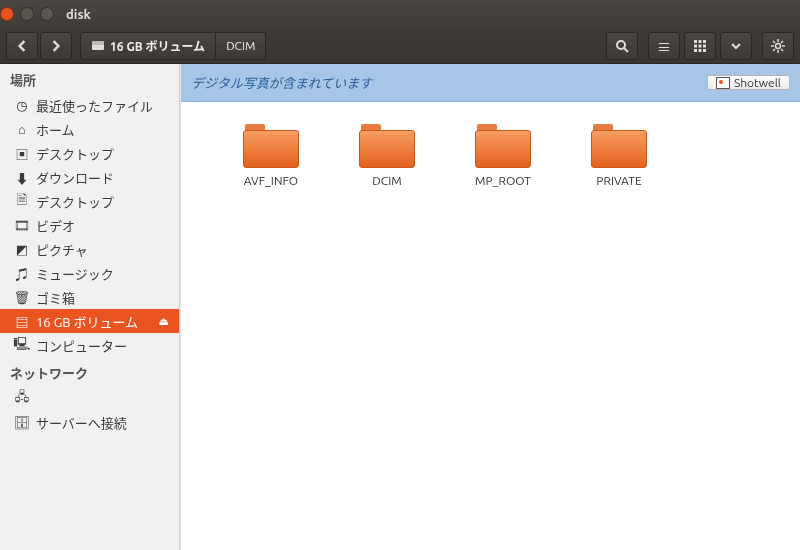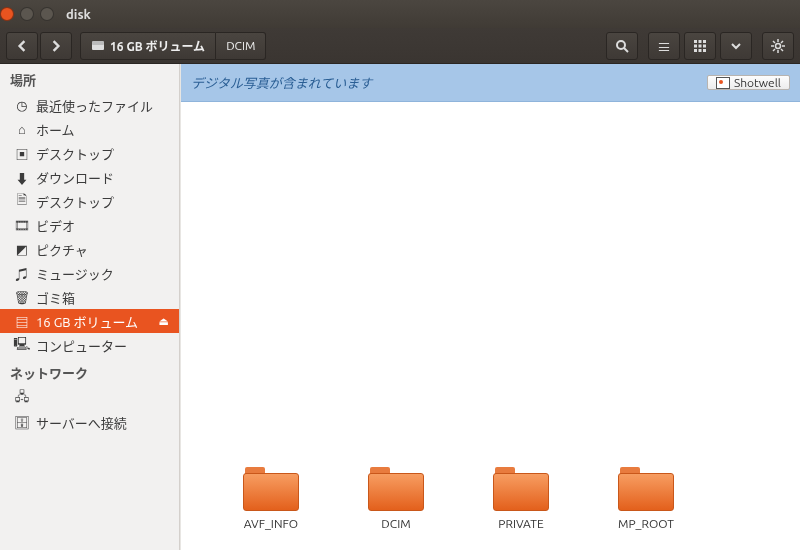--- a/index.html
+++ b/index.html
@@ -33,21 +33,21 @@
   .side-item { display:flex; align-items:center; padding:3px 10px 3px 14px; cursor:pointer; height:24px; gap:6px;}
   .side-item.active { background:#e95420; color:#fff; }
   .side-item .ico { width:16px; display:flex; justify-content:center; font-size:13px; color:inherit;}
   .side-item .eject { margin-left:auto; font-size:11px;}
   .side-item.active .ico, .side-item.active .eject { color:#fff;}
 
   
   .content { flex:1; background:#fff; display:flex; flex-direction:column; border-left:1px solid #e8e6e3;}
   .infobar { height:38px; background:#a6c6e8; border-bottom:1px solid #8fb4db; display:flex; align-items:center; padding:0 10px; font-size:13px; color:#2a5e94; font-style:italic;}
   .infobar .app-btn { margin-left:auto; background:linear-gradient(#fdfdfd,#ececec); border:1px solid #b8b4b0; border-radius:2px; padding:0 8px; display:flex; align-items:center; gap:4px; font-size:12px; color:#333; cursor:pointer; font-style:normal;}
-  .icon-grid { flex:1; padding:20px 20px; display:flex; gap:45px; justify-content:flex-start; padding-left:50px; align-items:flex-end;}
+  .icon-grid { flex:1; padding:20px 20px; display:flex; gap:36px; justify-content:flex-start; padding-left:50px; align-items:flex-start;}
   .folder { display:flex; flex-direction:column; align-items:center; width:80px; cursor:pointer; }
   .folder-icon { width:56px; height:46px; position:relative; margin-bottom:6px;}
   .folder-icon::before { content:""; position:absolute; top:2px; left:2px; width:20px; height:8px; background:#e87b3e; border-radius:2px 2px 0 0;}
   .folder-icon::after { content:""; position:absolute; top:8px; left:0; right:0; bottom:0; background:linear-gradient(#f79d61,#e3601c); border-radius:3px; border:1px solid #c9571a;}
   .folder-label { font-size:12px; color:#333; text-align:center; white-space:nowrap;}
 
   .shotwell-ico { width:14px; height:12px; background:#fff; border:1px solid #555; position:relative; display:inline-block;}
   .shotwell-ico::after{content:"";position:absolute;left:2px;top:2px;width:4px;height:4px;background:#e95420;border-radius:50%;}
 </style>
 </head>
@@ -204,21 +204,21 @@
         <div class="folder">
           <div class="folder-icon"></div>
           <div class="folder-label">AVF_INFO</div>
         </div>
         <div class="folder">
           <div class="folder-icon"></div>
           <div class="folder-label">DCIM</div>
         </div>
         <div class="folder">
           <div class="folder-icon"></div>
+          <div class="folder-label">MP_ROOT</div>
+        </div>
+        <div class="folder">
+          <div class="folder-icon"></div>
           <div class="folder-label">PRIVATE</div>
         </div>
-        <div class="folder">
-          <div class="folder-icon"></div>
-          <div class="folder-label">MP_ROOT</div>
-        </div>
       </div>
   </div>
 </div>
 
 </body></html>

